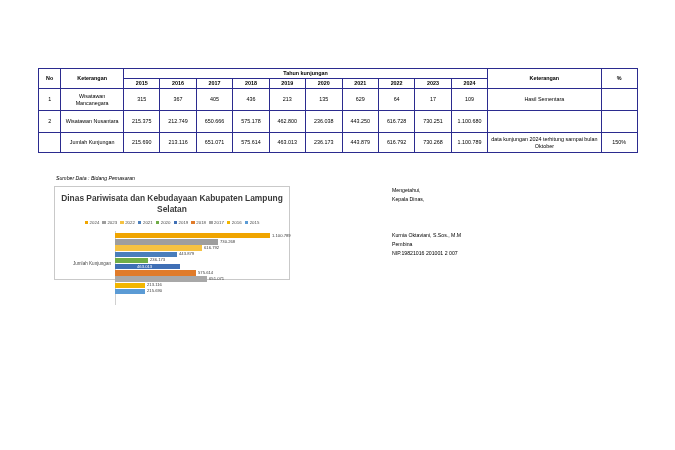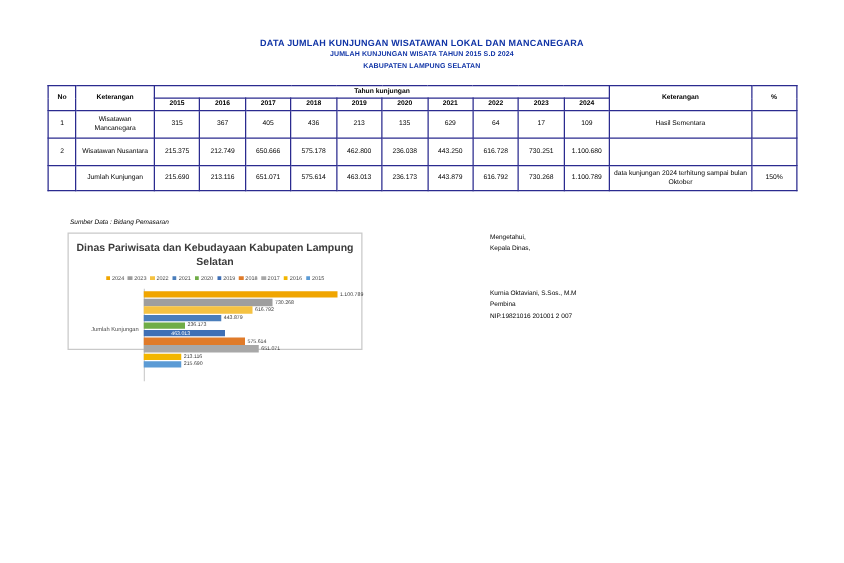--- a/index.html
+++ b/index.html
@@ -190,25 +190,20 @@
     color: #000;
   }
   .sign .spacer { height: 27px; }
   .sign-name { font-size: 5.2px; }
 </style>
 </head>
 <body>
 
 <div class="page">
 
-  <div class="titles">
-    <div class="title-main">DATA JUMLAH KUNJUNGAN WISATAWAN LOKAL DAN MANCANEGARA</div>
-    <div class="title-sub1">JUMLAH KUNJUNGAN WISATA TAHUN 2015 S.D 2024</div>
-    <div class="title-sub2">KABUPATEN LAMPUNG SELATAN</div>
-  </div>
 
   <div class="table-wrap">
     <table class="data">
       <colgroup>
         <col class="col-no">
           <col class="col-ket">
         <col class="col-yr">
           <col class="col-yr">
           <col class="col-yr">
           <col class="col-yr">

